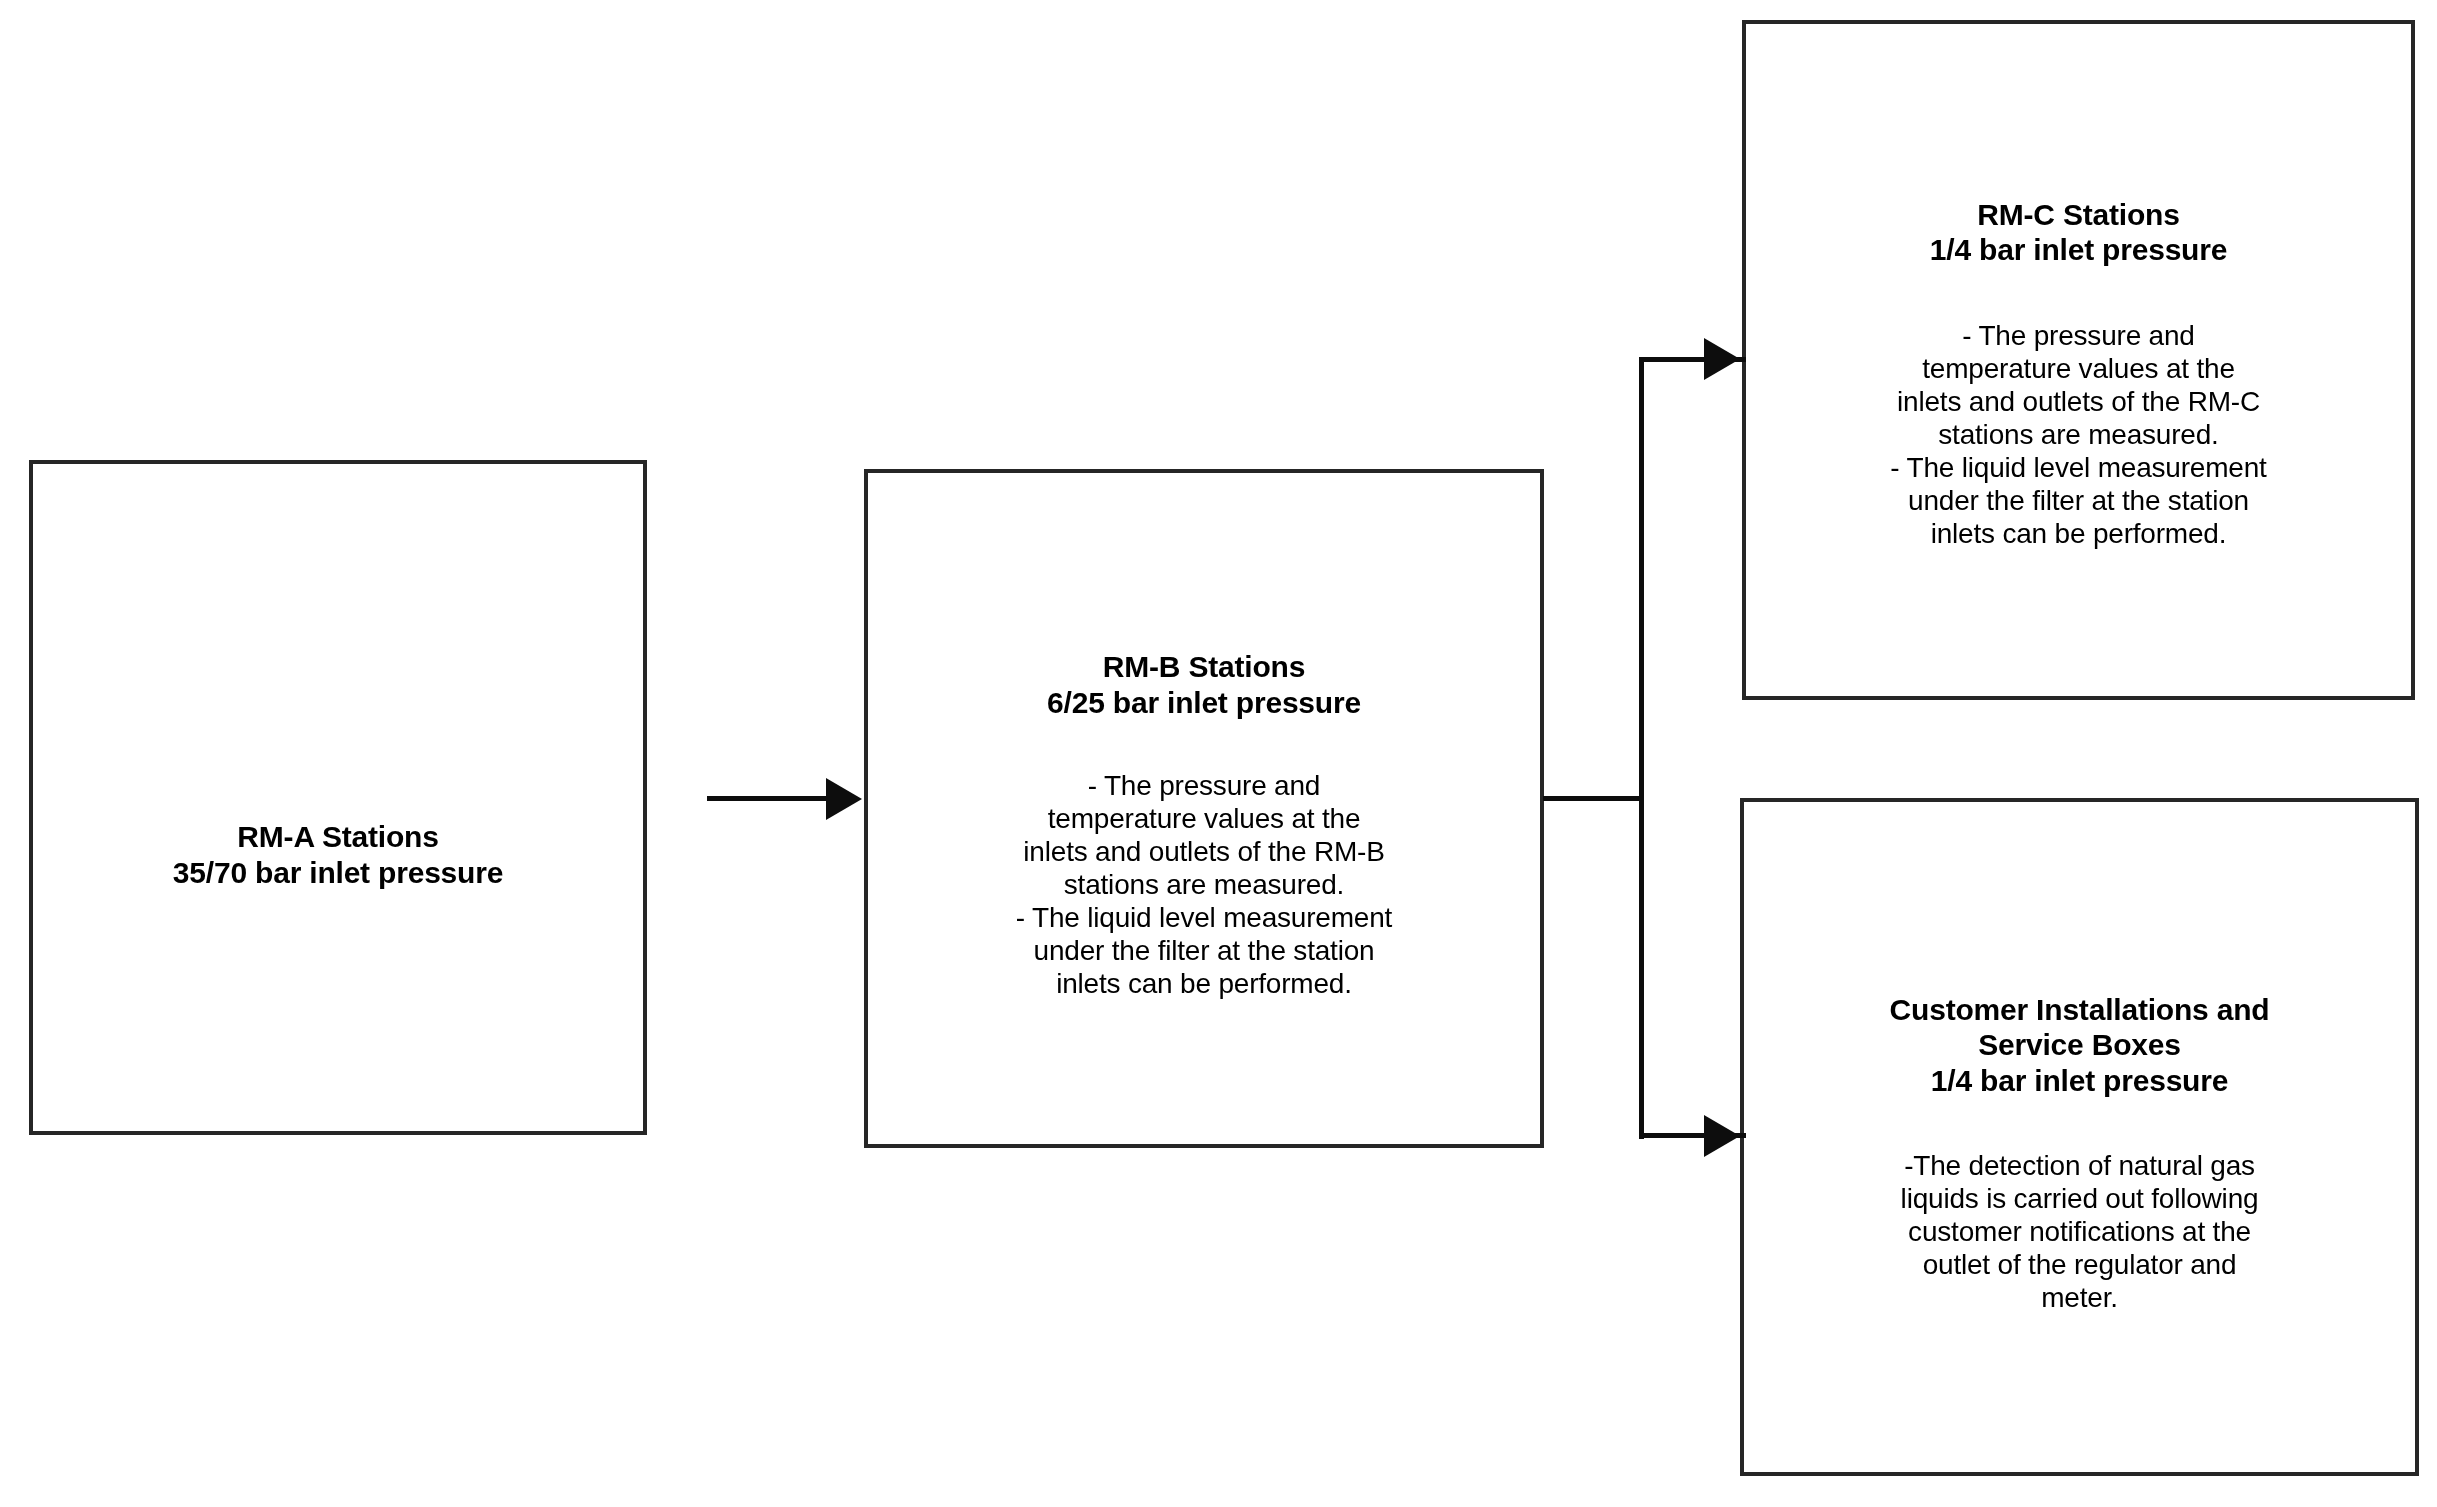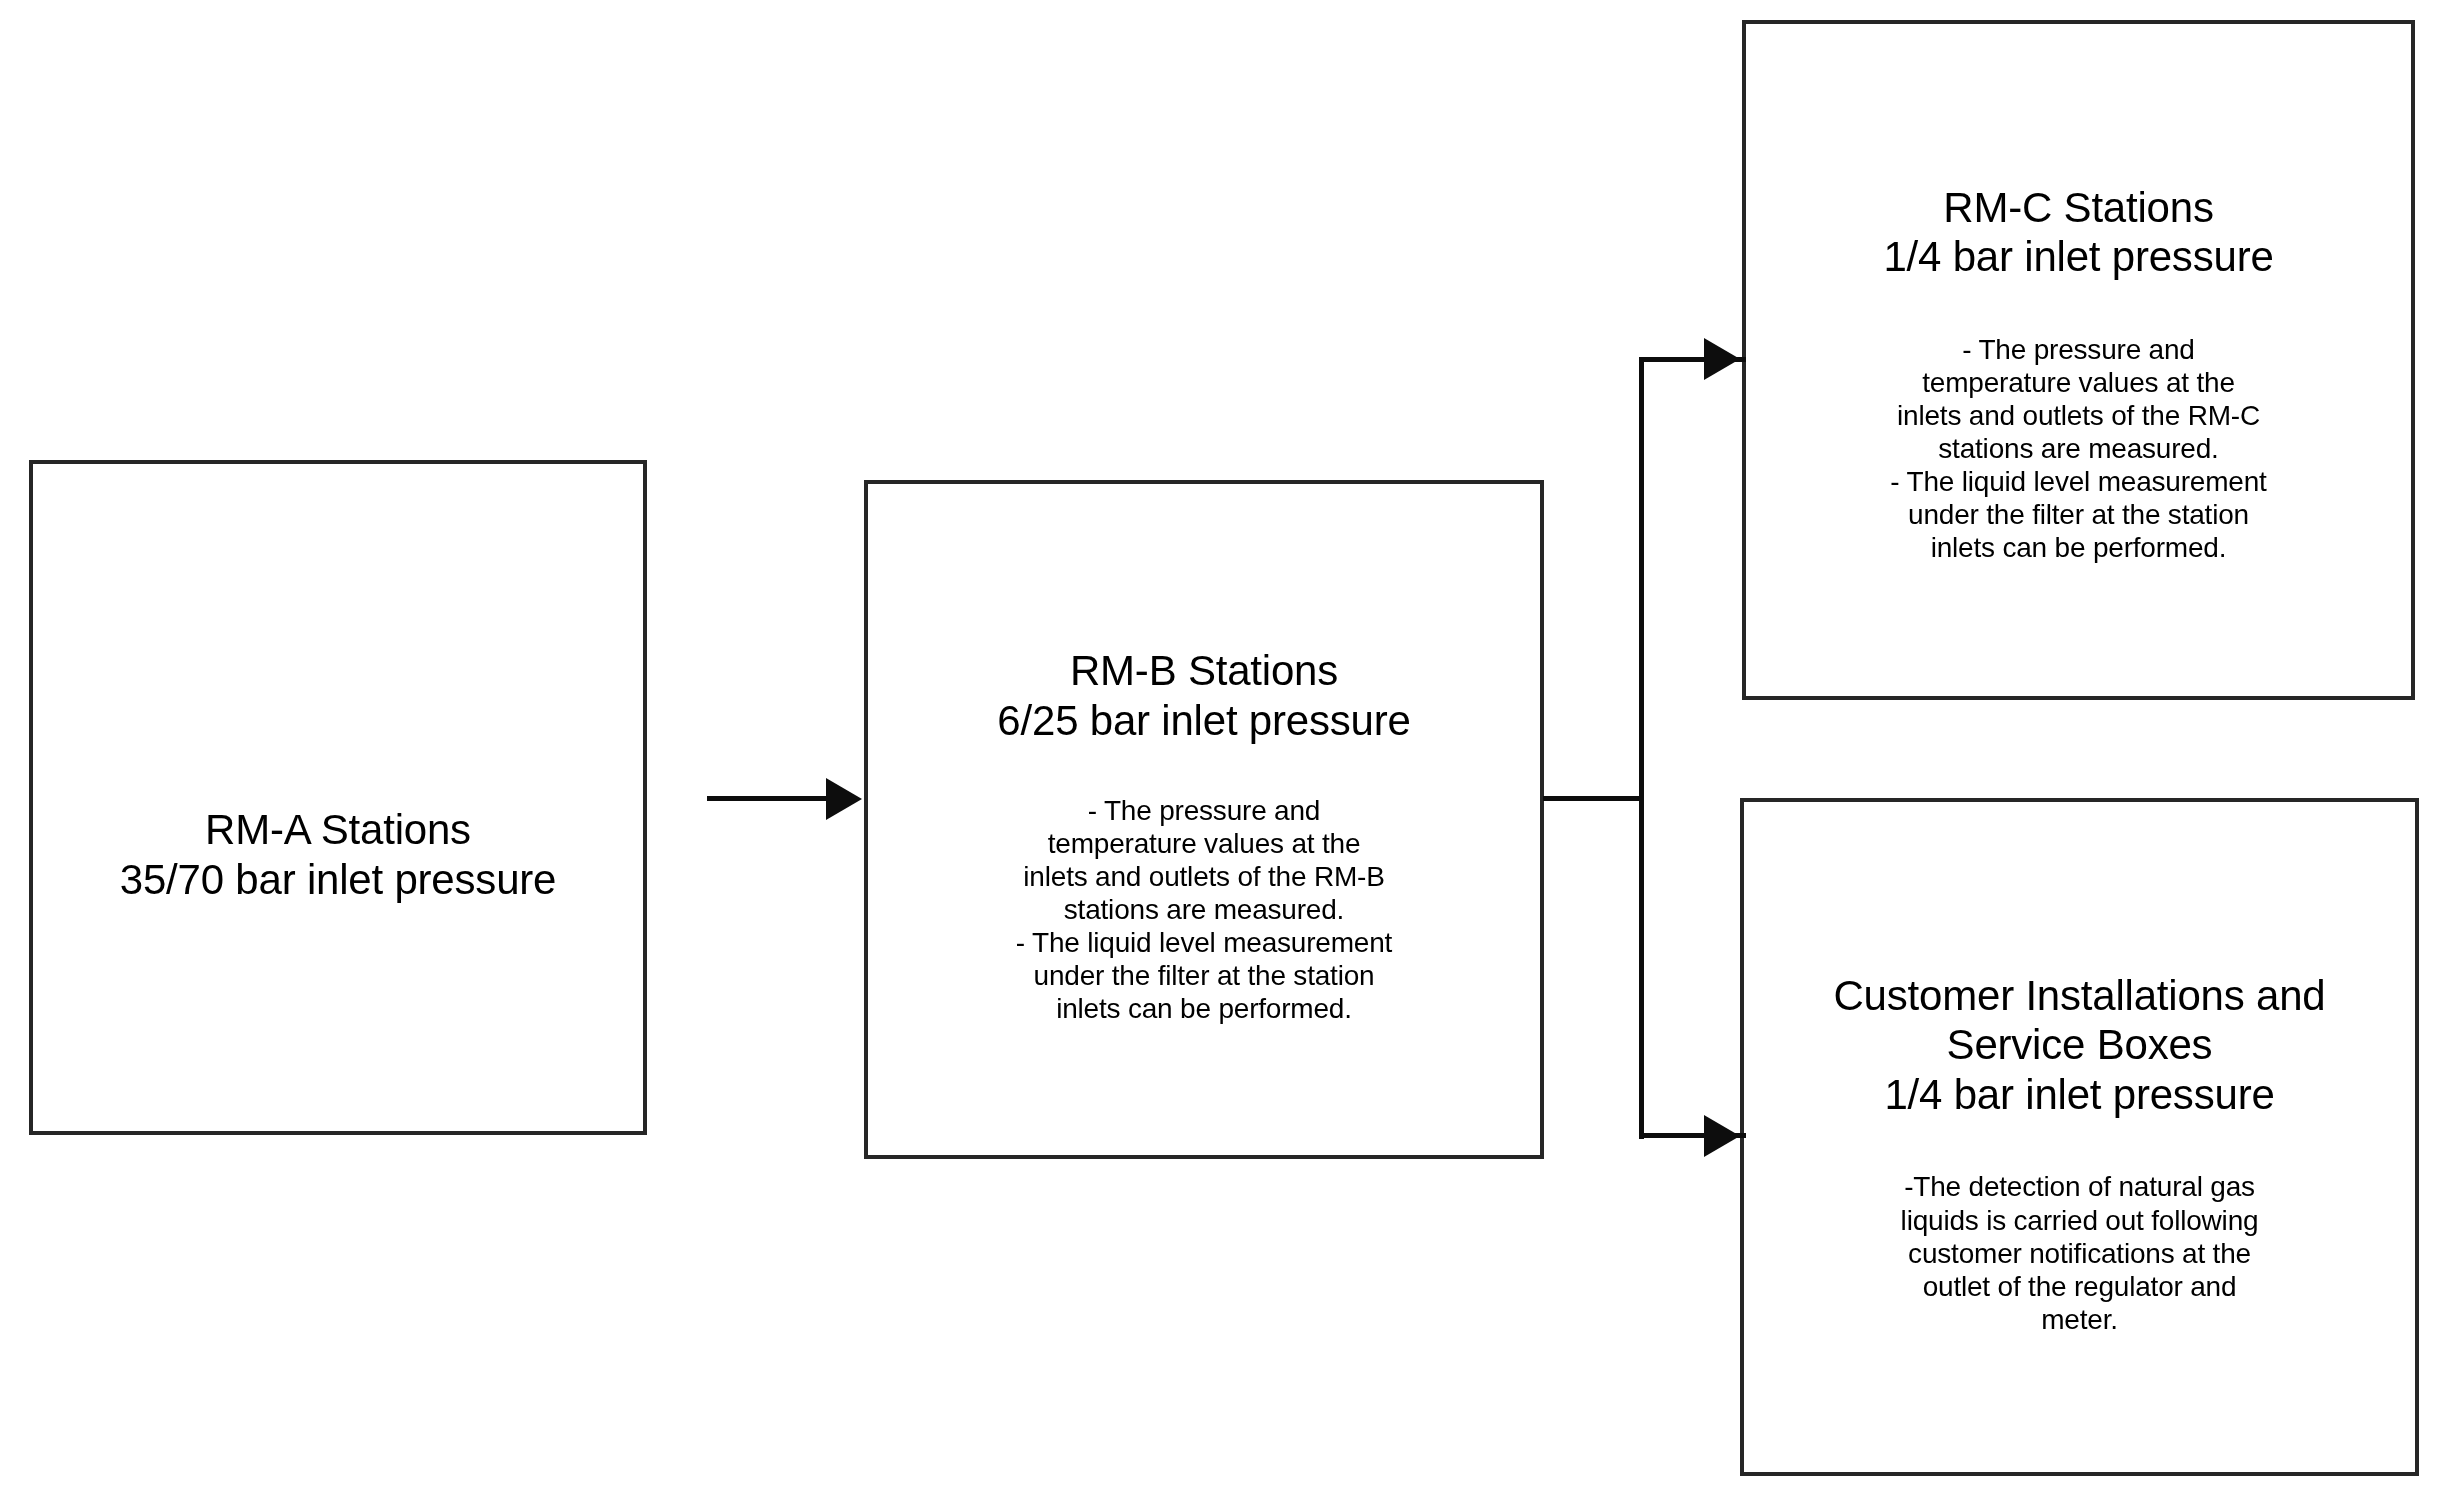--- a/index.html
+++ b/index.html
@@ -24,22 +24,22 @@
     background: #ffffff;
     display: flex;
     flex-direction: column;
     align-items: center;
     justify-content: center;
     text-align: center;
     padding: 9px 5.4px;
   }
 
   .node-title {
-    font-weight: normal;
-    font-size: 42px;
+    font-weight: bold;
+    font-size: 30px;
     line-height: 1.18;
     letter-spacing: -0.2px;
     white-space: pre-line;
     margin: 0;
   }
 
   .node-body {
     font-weight: normal;
     font-size: 28px;
     line-height: 1.18;
@@ -49,21 +49,21 @@
   }
 
   
   #box-rm-a {
     left: 29px;  top: 460px;  width: 618px; height: 675px;
   }
   #box-rm-a .node-title { margin-top: 114px; }
   #box-rm-a .node-body  { margin-top: 56px; }
 
   #box-rm-b {
-    left: 864px; top: 480px;  width: 680px; height: 679px;
+    left: 864px; top: 469px;  width: 680px; height: 679px;
   }
   #box-rm-b .node-title { margin-top: 32.5px; }
   #box-rm-b .node-body  { margin-top: 49px; }
 
   #box-rm-c {
     left: 1742px; top: 20px;  width: 673px; height: 680px;
   }
   #box-rm-c .node-title { margin-top: 27px; }
   #box-rm-c .node-body  { margin-top: 51px; }
 

